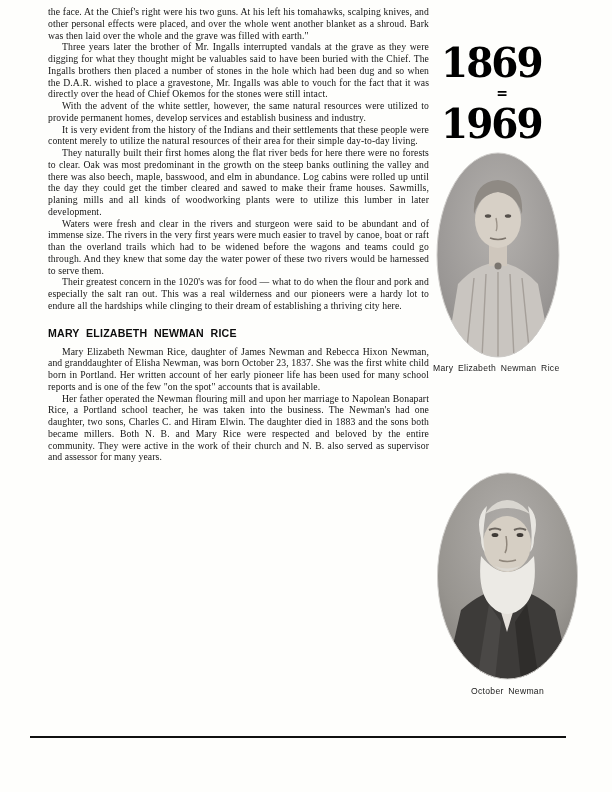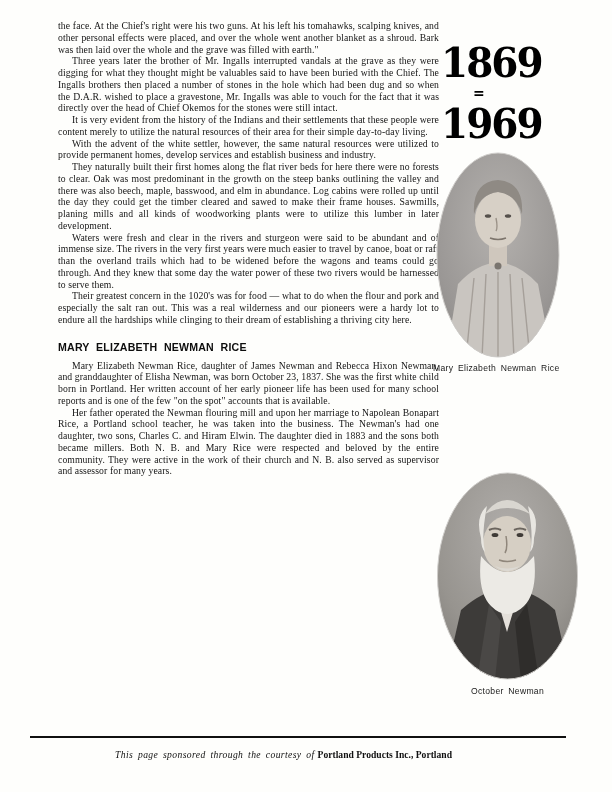--- a/index.html
+++ b/index.html
@@ -7,21 +7,21 @@
     position:relative;
     width:612px;height:792px;
     background:#fefefc;
     font-family:"Liberation Serif", serif;
     color:#141414;
     overflow:hidden;
     margin:0 auto;
   }
   .main-col{
     position:absolute;
-    left:48px;top:20px;width:381px;margin-left:10px;
+    left:48px;top:6px;width:381px;
   }
   .main-col p{
     margin:0;
     font-size:9.7px;
     line-height:11.75px;
     text-align:justify;
     text-indent:14px;
     letter-spacing:0.1px;
   }
   .main-col p.no-indent{text-indent:0;}
@@ -34,21 +34,21 @@
     margin:15px 0 7px 0;
     color:#0d0d0d;
   }
   .anniversary{
     position:absolute;
     left:441px;top:44px;
     width:90px;
     font-family:"DejaVu Serif", serif;
     font-weight:bold;
     color:#000;
-    text-align:left;
+    text-align:center;
   }
   .anniversary .year{
     font-size:39px;
     line-height:37px;
     letter-spacing:-2px;
     transform:scaleY(1.04);
   }
   .anniversary .equals{
     font-size:14px;
     line-height:14px;
@@ -93,22 +93,22 @@
 </style>
 </head>
 <body>
 
 <div class="page">
 
   <div class="main-col">
     <p class="no-indent">the face. At the Chief's right were his two guns. At his left his tomahawks, scalping knives, and other personal effects were placed, and over the whole went another blanket as a shroud. Bark was then laid over the whole and the grave was filled with earth."</p>
     <p>Three years later the brother of Mr. Ingalls interrupted vandals at the grave as they were digging for what they thought might be valuables said to have been buried with the Chief. The Ingalls brothers then placed a number of stones in the hole which had been dug and so when the D.A.R. wished to place a gravestone, Mr. Ingalls was able to vouch for the fact that it was directly over the head of Chief Okemos for the stones were still intact.</p>
 
+    <p>With the advent of the white settler, however, the same natural resources were utilized to provide permanent homes, develop services and establish business and industry.</p>
     <p>It is very evident from the history of the Indians and their settlements that these people were content merely to utilize the natural resources of their area for their simple day-to-day living.</p>
-    <p>With the advent of the white settler, however, the same natural resources were utilized to provide permanent homes, develop services and establish business and industry.</p>
     <p>They naturally built their first homes along the flat river beds for here there were no forests to clear. Oak was most predominant in the growth on the steep banks outlining the valley and there was also beech, maple, basswood, and elm in abundance. Log cabins were rolled up until the day they could get the timber cleared and sawed to make their frame houses. Sawmills, planing mills and all kinds of woodworking plants were to utilize this lumber in later development.</p>
     <p>Waters were fresh and clear in the rivers and sturgeon were said to be abundant and of immense size. The rivers in the very first years were much easier to travel by canoe, boat or raft than the overland trails which had to be widened before the wagons and teams could go through. And they knew that some day the water power of these two rivers would be harnessed to serve them.</p>
     <p>Their greatest concern in the 1020's was for food — what to do when the flour and pork and especially the salt ran out. This was a real wilderness and our pioneers were a hardy lot to endure all the hardships while clinging to their dream of establishing a thriving city here.</p>
 
     <h2 class="section-heading">MARY ELIZABETH NEWMAN RICE</h2>
     <p>Mary Elizabeth Newman Rice, daughter of James Newman and Rebecca Hixon Newman, and granddaughter of Elisha Newman, was born October 23, 1837. She was the first white child born in Portland. Her written account of her early pioneer life has been used for many school reports and is one of the few "on the spot" accounts that is available.</p>
     <p>Her father operated the Newman flouring mill and upon her marriage to Napolean Bonapart Rice, a Portland school teacher, he was taken into the business. The Newman's had one daughter, two sons, Charles C. and Hiram Elwin. The daughter died in 1883 and the sons both became millers. Both N. B. and Mary Rice were respected and beloved by the entire community. They were active in the work of their church and N. B. also served as supervisor and assessor for many years.</p>
   </div>
 
   <div class="anniversary">
@@ -189,17 +189,14 @@
         <path d="M69 64 Q71 76 68 81 M62 88 Q70 91 79 88" stroke="#8f867b" stroke-width="1.5" fill="none"></path>
 
         <path d="M58 94 Q70 99 83 94 Q70 104 58 94 Z" fill="#dcd9d3"></path>
       </g>
       <ellipse cx="70.5" cy="104" rx="70" ry="103" fill="none" stroke="#cfcdca" stroke-width="1"></ellipse>
     </svg>
   </figure>
   <div class="photo-caption caption-almeron">October Newman</div>
 
   <div class="footer-rule"></div>
-  <div class="sponsor-line">
-    <span class="prefix">This page sponsored through the courtesy of</span><span class="name">Portland Products Inc., Portland</span>
-  </div>
 
 </div>
 
 </body></html>

